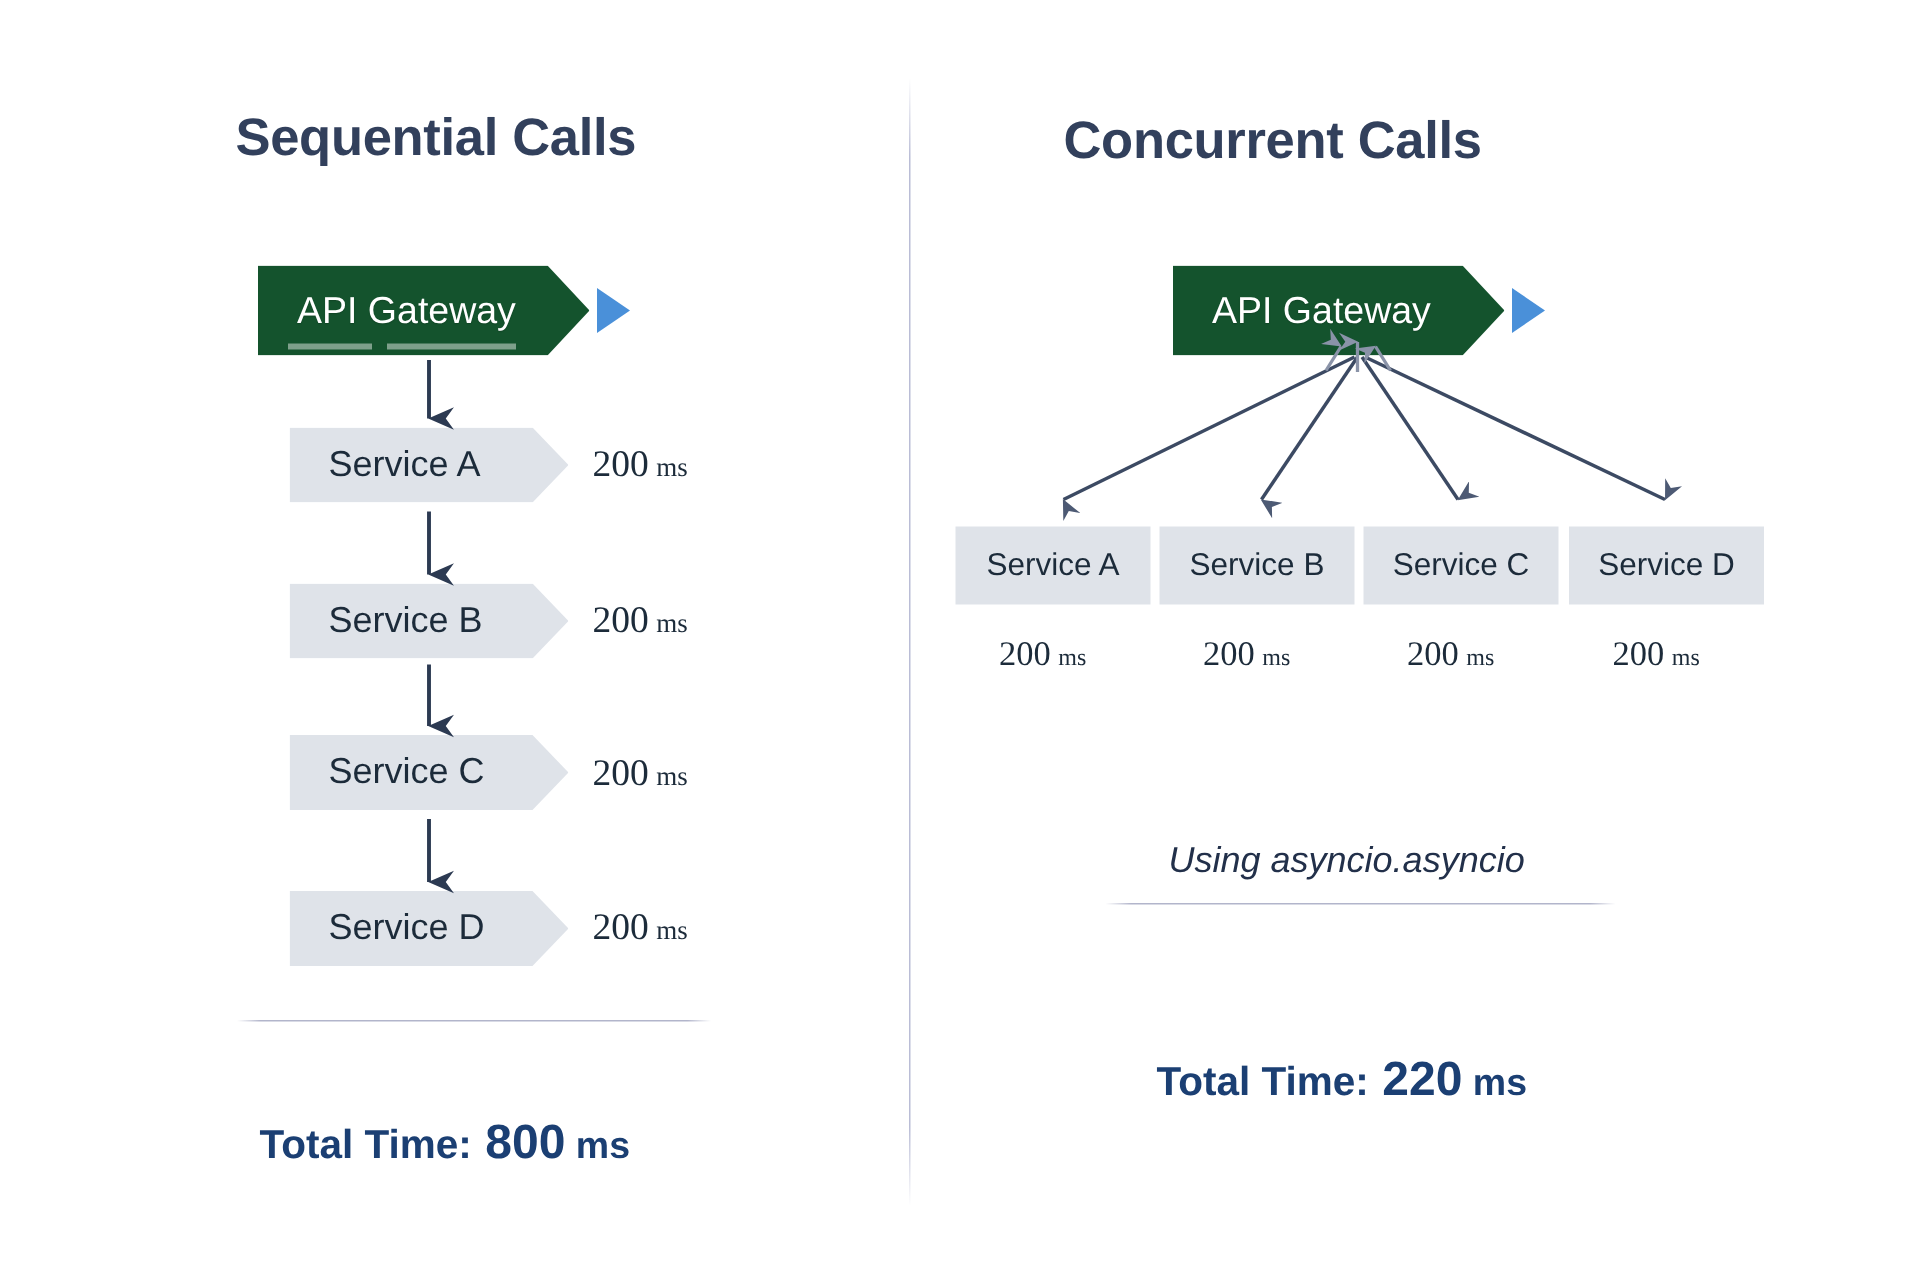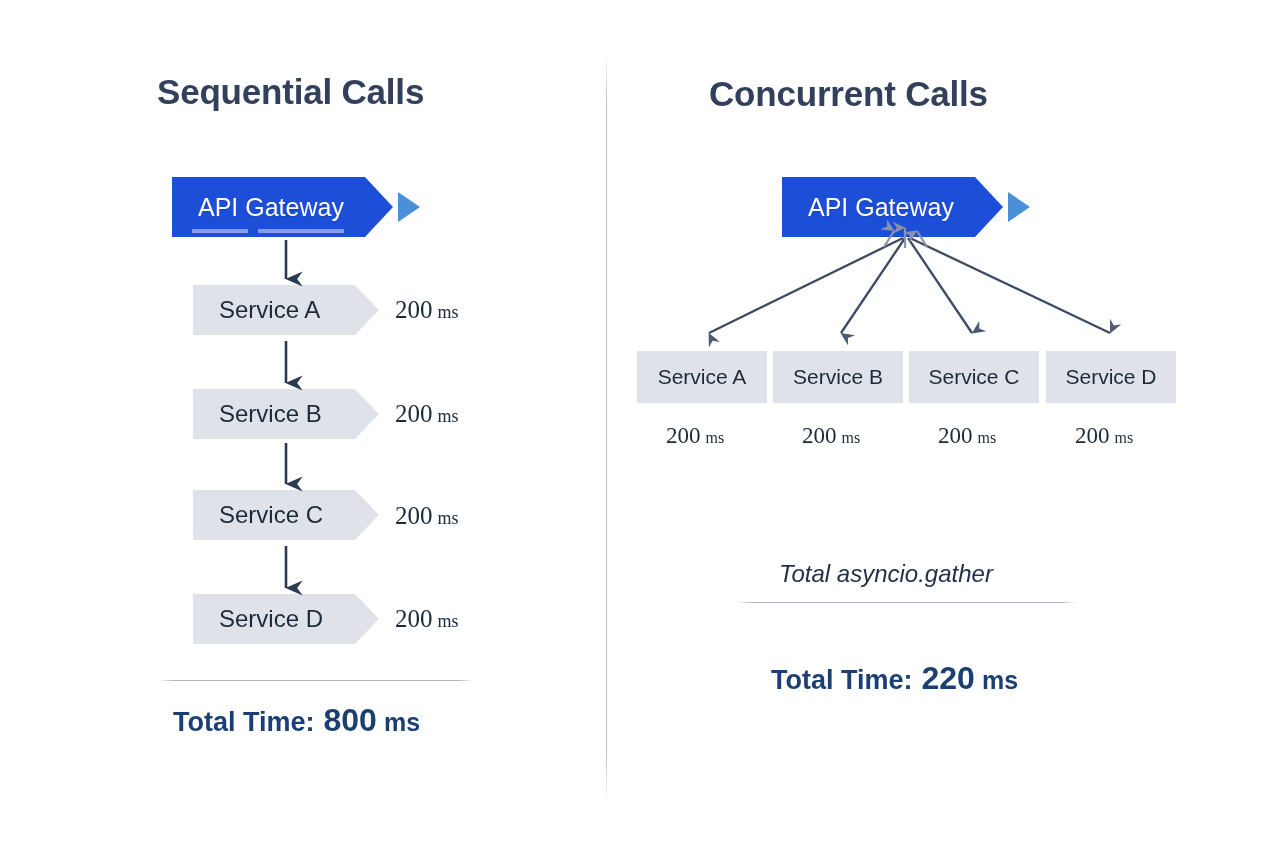--- a/index.html
+++ b/index.html
@@ -42,21 +42,21 @@
     letter-spacing: -0.2px;
     white-space: nowrap;
   }
   #title-left  { left: 157px; top: 72px; }
   #title-right { left: 709px; top: 74px; }
 
   
   .gateway {
     position: absolute;
     height: 60px;
-    background: #1d4ed8;
+    background: #14532d;
     -webkit-clip-path: polygon(0 0, calc(100% - 28px) 0, 100% 50%, calc(100% - 28px) 100%, 0 100%);
     clip-path: polygon(0 0, calc(100% - 28px) 0, 100% 50%, calc(100% - 28px) 100%, 0 100%);
     display: flex;
     align-items: center;
   }
   .gateway-label {
     color: #ffffff;
     font-size: 25px;
     font-weight: normal;
     padding-left: 26px;
@@ -149,20 +149,21 @@
         rgba(178,181,203,1) 95%, rgba(190,193,212,0) 100%);
   }
 
   
   .total {
     position: absolute;
     color: #1b3f73;
     white-space: nowrap;
     display: flex;
     align-items: baseline;
+    margin-top: 41px;
   }
   .total .lbl   { font-size: 27px; font-weight: bold; }
   .total .value { font-size: 32px; font-weight: bold; margin-left: 9px; }
   .total .unit  { font-size: 25px; font-weight: bold; margin-left: 7px; }
 
   
   .note {
     position: absolute;
     font-style: italic;
     font-size: 24px;
@@ -266,21 +267,21 @@
   </div>
 
   <div class="svc-box" style="left:1046px; top:351px;">
     <span class="svc-box-label">Service D</span>
   </div>
   <div class="duration duration-small" style="left:1075px; top:423px;">
     <span class="num">200</span>
     <span class="unit">ms</span>
   </div>
 
-  <div class="note" style="left:779px; top:560px;">Total asyncio.gather</div>
+  <div class="note" style="left:779px; top:560px;">Using asyncio.asyncio</div>
 
   <div class="hrule" id="hrule-right"></div>
 
   <div class="total" style="left:771px; top:660px;">
     <span class="lbl">Total Time:</span>
     <span class="value">220</span>
     <span class="unit">ms</span>
   </div>
 
   <svg class="svg-layer" viewBox="0 0 1280 853">

